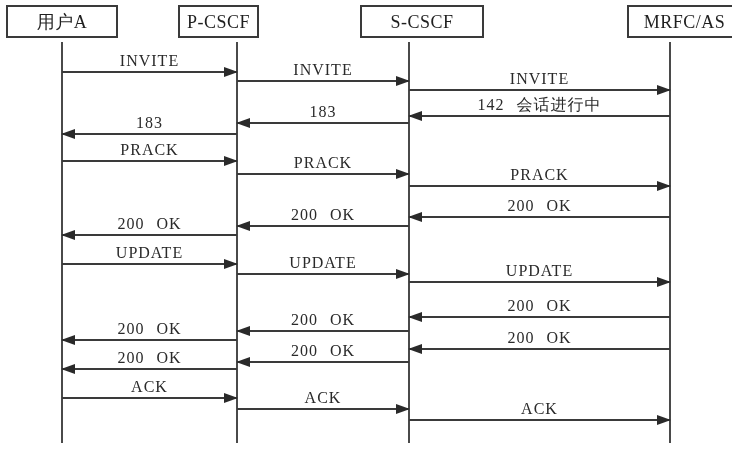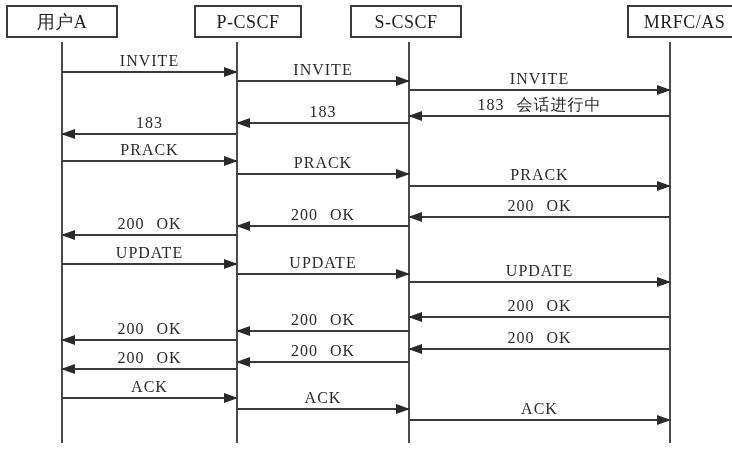--- a/index.html
+++ b/index.html
@@ -91,24 +91,24 @@
   <div id="lifelines-layer">
       <div class="lifeline" style="left: 61px; top: 42px; height: 401px;"></div>
       <div class="lifeline" style="left: 236px; top: 42px; height: 401px;"></div>
       <div class="lifeline" style="left: 408px; top: 42px; height: 401px;"></div>
       <div class="lifeline" style="left: 669px; top: 42px; height: 401px;"></div>
     </div>
   <div id="participants-layer">
       <div class="pbox" style="left: 6px; width: 112px;">
         <span class="plabel">用户A</span>
       </div>
-      <div class="pbox" style="left: 194px; width: 108px;">
+      <div class="pbox" style="left: 178px; width: 81px;">
         <span class="plabel">P-CSCF</span>
       </div>
-      <div class="pbox" style="left: 350px; width: 112px;">
+      <div class="pbox" style="left: 360px; width: 124px;">
         <span class="plabel">S-CSCF</span>
       </div>
       <div class="pbox" style="left: 627px; width: 115px;">
         <span class="plabel">MRFC/AS</span>
       </div>
     </div>
   <div id="messages-layer">
       <div class="msg" style="left: 62px; top: 71px; width: 175px;">
         <div class="msg-line"></div>
         <div class="arrowhead right"></div>
@@ -120,21 +120,21 @@
         <div class="msg-label">INVITE</div>
       </div>
       <div class="msg" style="left: 409px; top: 89px; width: 261px;">
         <div class="msg-line"></div>
         <div class="arrowhead right"></div>
         <div class="msg-label">INVITE</div>
       </div>
       <div class="msg" style="left: 409px; top: 115px; width: 261px;">
         <div class="msg-line"></div>
         <div class="arrowhead left"></div>
-        <div class="msg-label">183 会话进行中</div>
+        <div class="msg-label">142 会话进行中</div>
       </div>
       <div class="msg" style="left: 237px; top: 122px; width: 172px;">
         <div class="msg-line"></div>
         <div class="arrowhead left"></div>
         <div class="msg-label">183</div>
       </div>
       <div class="msg" style="left: 62px; top: 133px; width: 175px;">
         <div class="msg-line"></div>
         <div class="arrowhead left"></div>
         <div class="msg-label">183</div>

